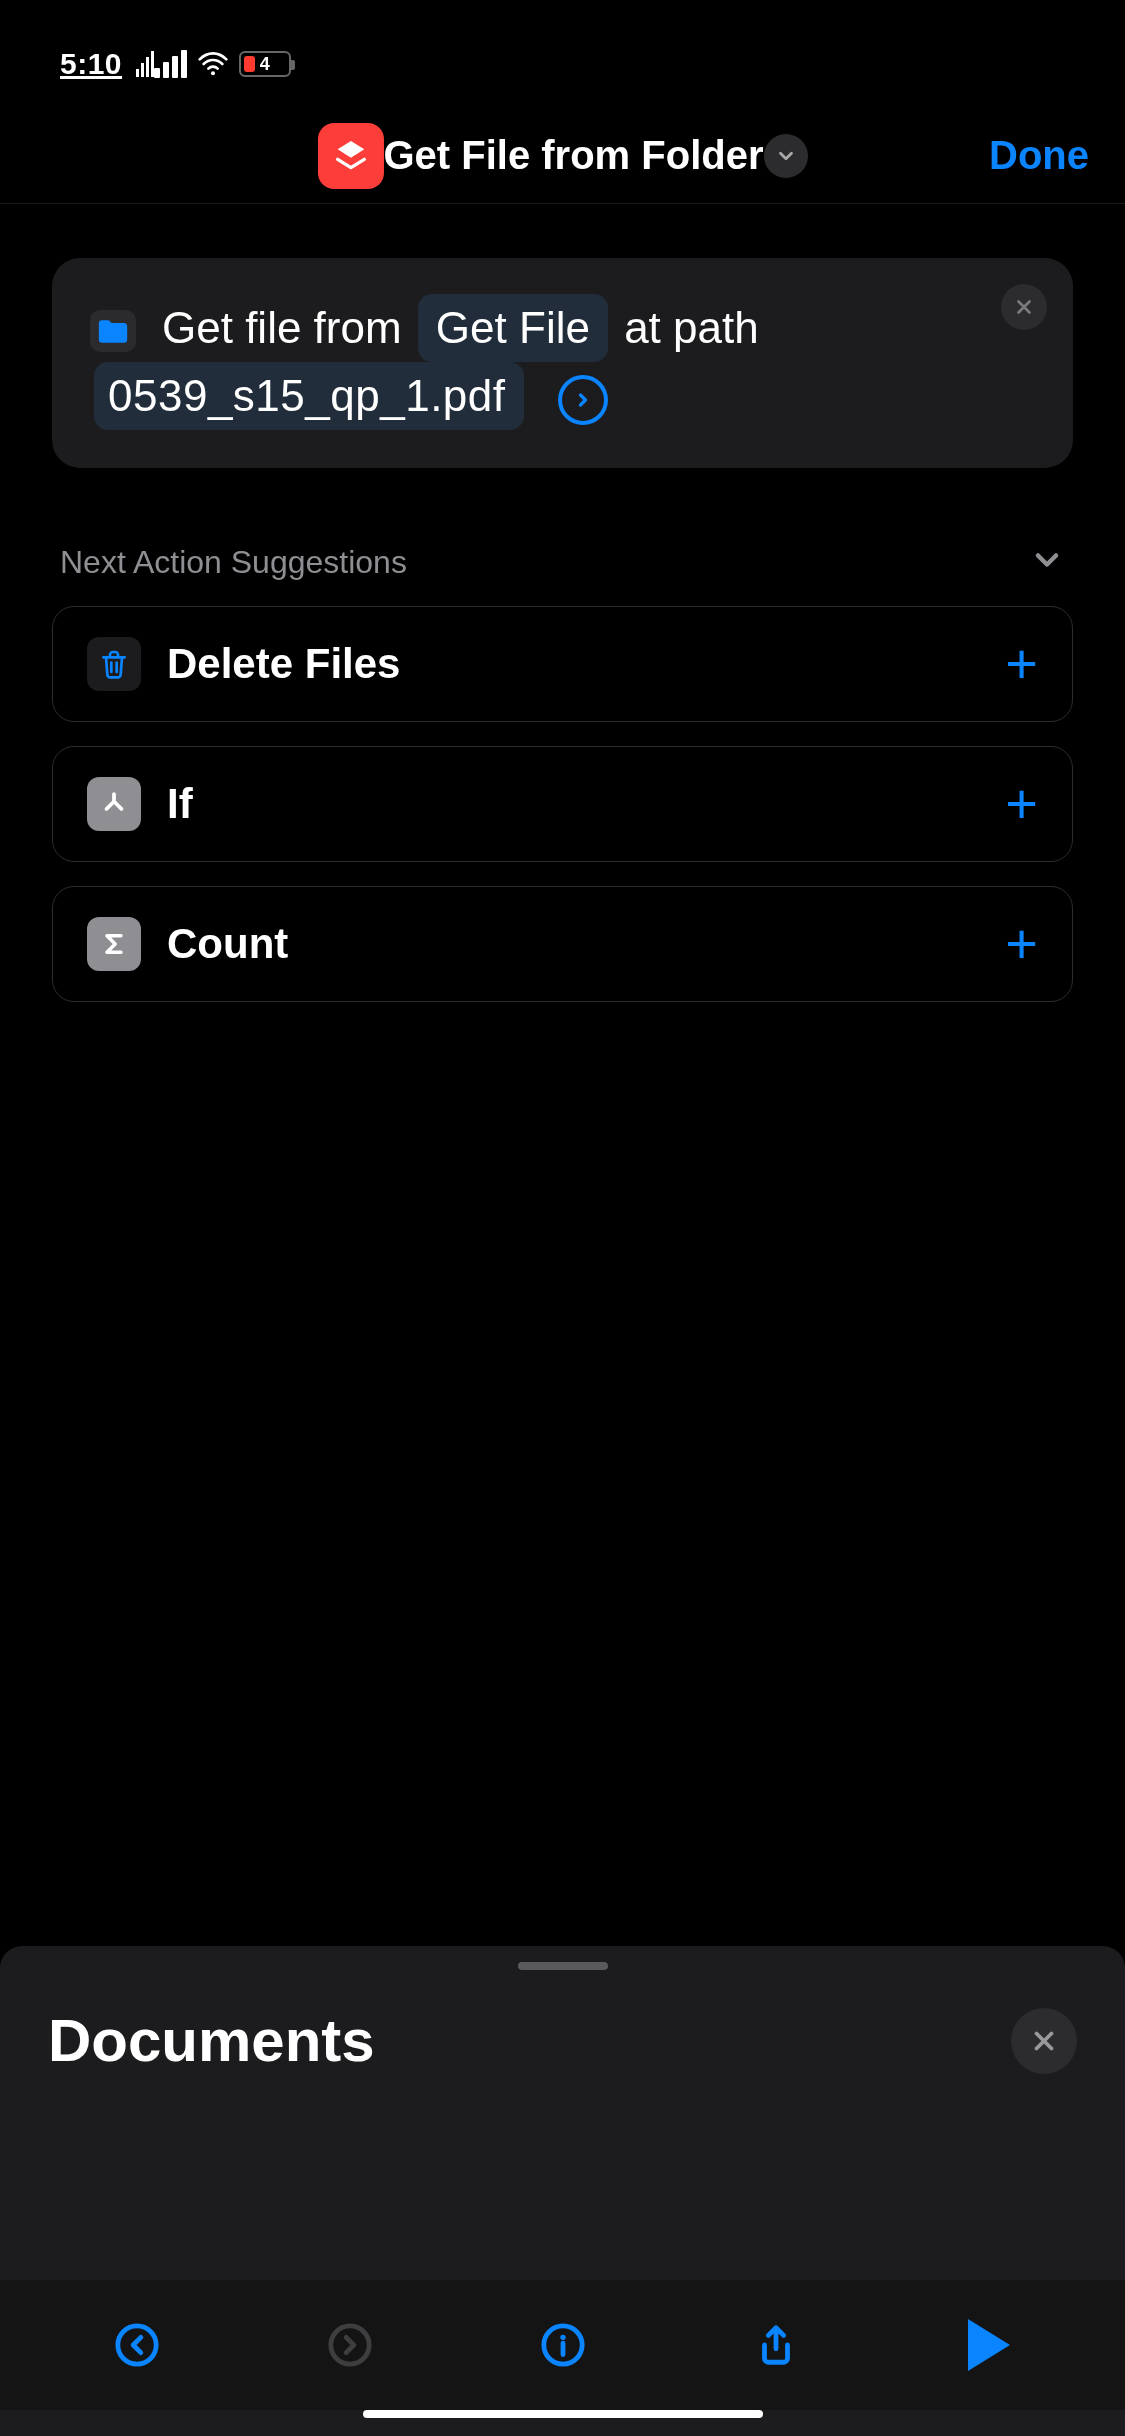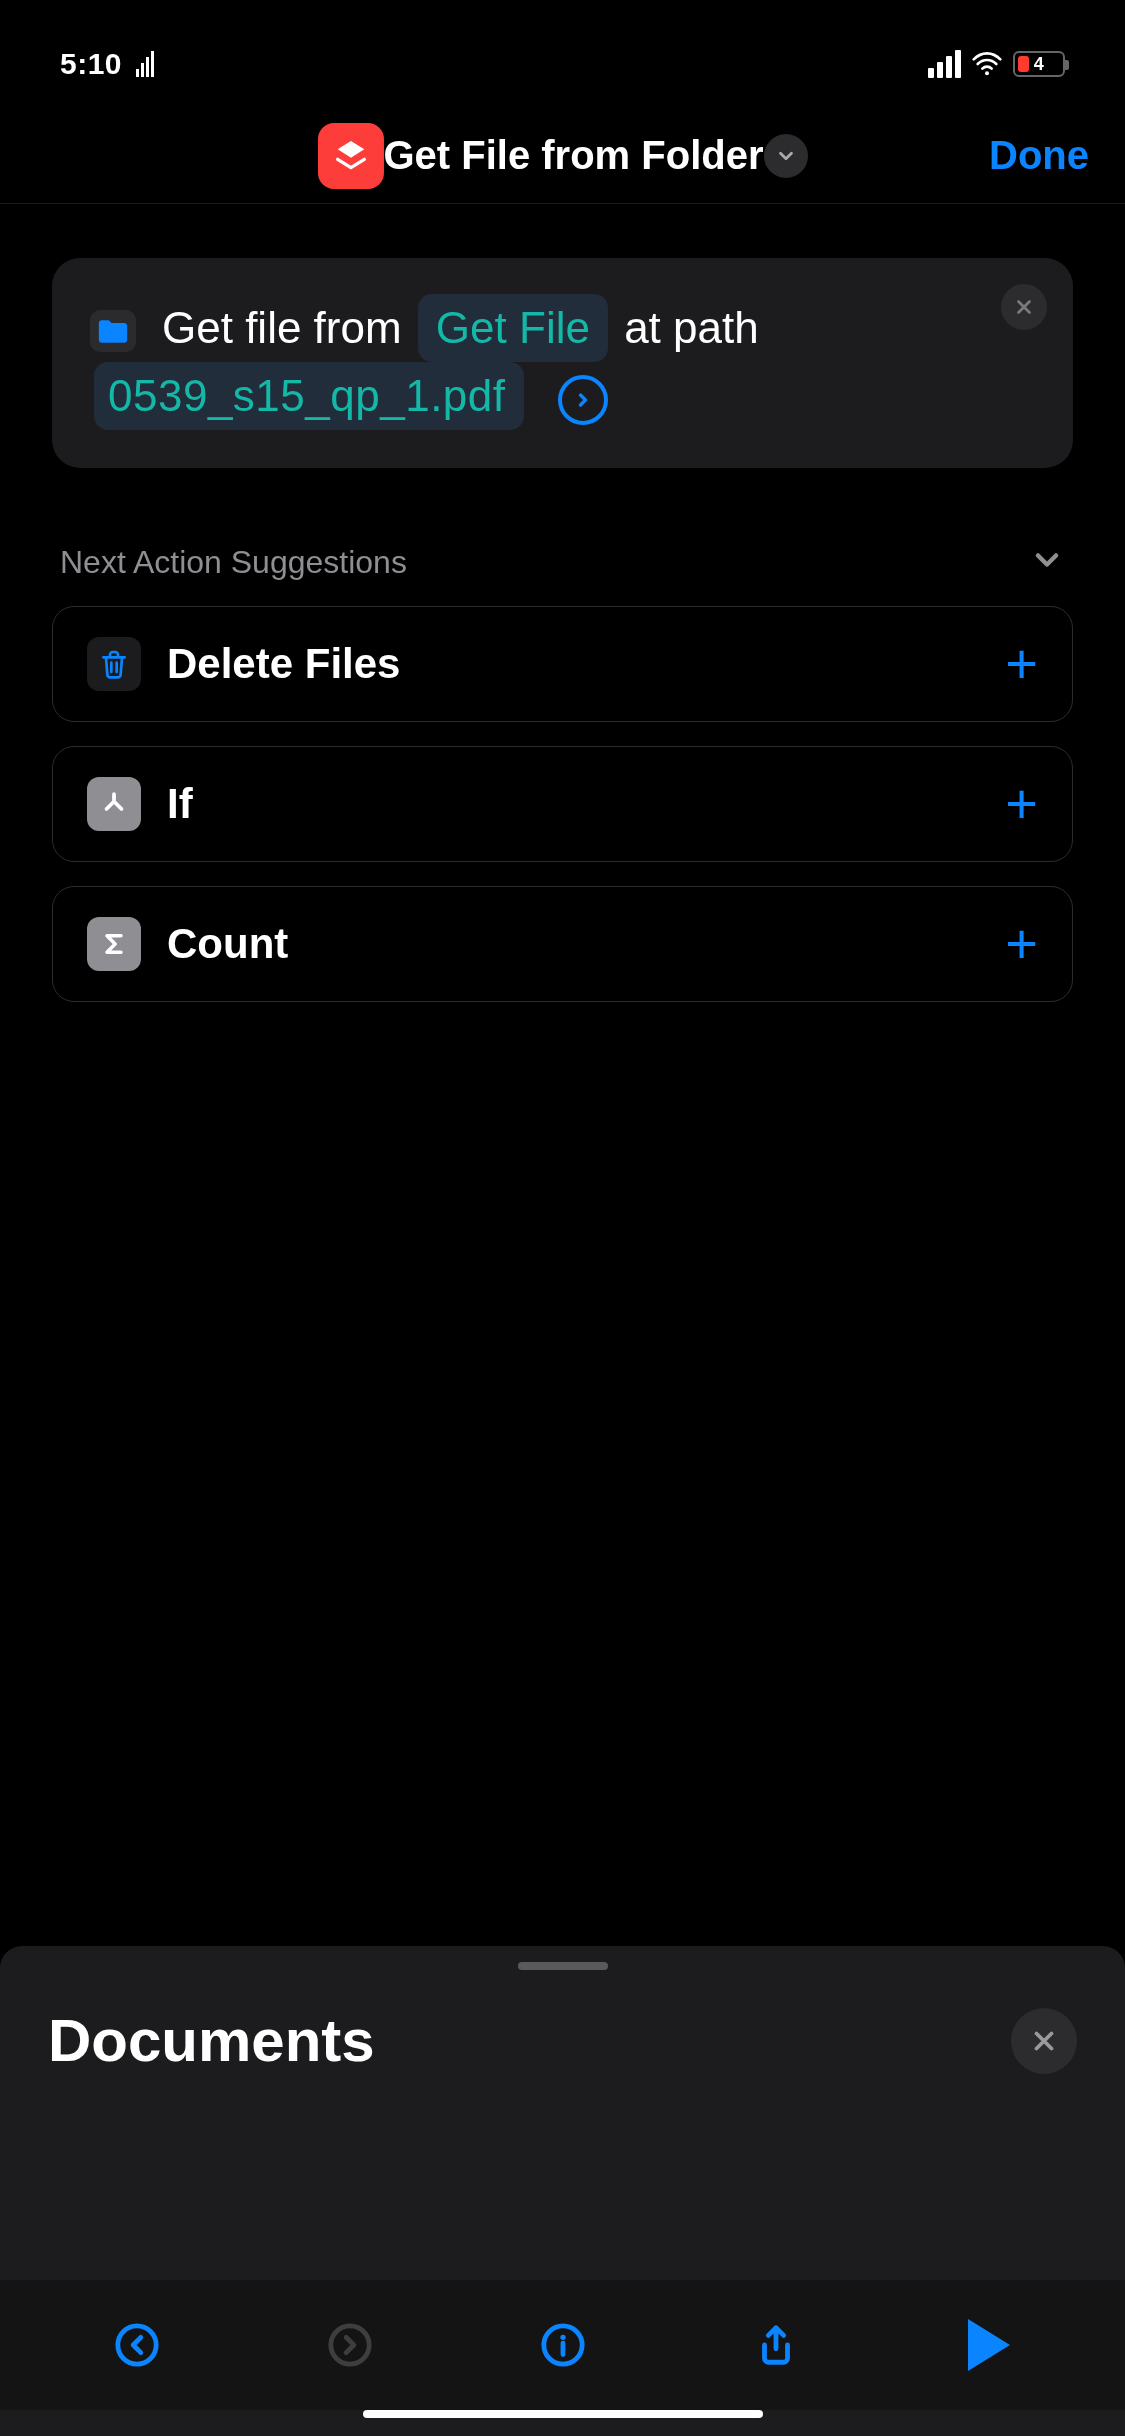--- a/index.html
+++ b/index.html
@@ -1,20 +1,20 @@
 <!DOCTYPE html>
 <html><head>
 <meta charset="utf-8">
 <style>
   * { margin: 0; padding: 0; box-sizing: border-box; -webkit-font-smoothing: antialiased; }
   html, body { width: 1125px; height: 2436px; background: #000; color: #fff; font-family: -apple-system, "SF Pro Text", "Helvetica Neue", Arial, sans-serif; overflow: hidden; }
   body { display: flex; flex-direction: column; }
 
   
-  .status-bar { height: 88px; display: flex; align-items: center; justify-content: space-between; padding: 0 60px; font-size: 30px; font-weight: 600; letter-spacing: 0.5px; margin-top: 20px; }
+  .status-bar { height: 88px; display: flex; align-items: center; justify-content: flex-start; padding: 0 60px; font-size: 30px; font-weight: 600; letter-spacing: 0.5px; margin-top: 20px; text-decoration: underline; }
   .status-left { display: flex; align-items: center; gap: 14px; }
   .status-right { display: flex; align-items: center; gap: 10px; }
   .bars-icon { display: flex; align-items: flex-end; gap: 2px; }
   .bars-icon span { width: 3px; background:#fff; display:block; }
   .bars-icon span:nth-child(1){height:8px;} .bars-icon span:nth-child(2){height:14px;} .bars-icon span:nth-child(3){height:20px;} .bars-icon span:nth-child(4){height:26px;}
   .cell-icon { display: flex; align-items: flex-end; gap: 3px; }
   .cell-icon span { width:6px; background:#fff; display:block; border-radius:1px; }
   .cell-icon span:nth-child(1){height:10px;} .cell-icon span:nth-child(2){height:16px;} .cell-icon span:nth-child(3){height:22px;} .cell-icon span:nth-child(4){height:28px;}
   .wifi-icon svg { width: 32px; height: 32px; display:block; }
   .battery { display:flex; align-items:center; }
@@ -35,21 +35,21 @@
 
   
   .content { flex:1; padding: 54px 52px 0 52px; display:flex; flex-direction:column; }
 
   
   .action-card { background:#1c1c1e; border-radius:28px; padding: 36px 38px 38px 38px; position:relative; font-size:44px; line-height:1.55; color:#fff; }
   .action-card .close { position:absolute; right:26px; top:26px; width:46px; height:46px; border-radius:50%; background:#2c2c2e; display:flex; align-items:center; justify-content:center; }
   .action-card .close svg { width:22px; height:22px; }
   .folder-icon { display:inline-flex; vertical-align:middle; margin-right:26px; width:46px; height:42px; background:#2b2b2d; border-radius:10px; padding:7px 6px 6px 6px; }
   .folder-icon svg { width:100%; height:100%; }
-  .pill { display:inline-block; background:#212d3b; color:#14b8a6; border-radius:14px; padding:0 18px; margin:0 4px; font-weight:500; }
+  .pill { display:inline-block; background:#212d3b; color:#ffffff; border-radius:14px; padding:0 18px; margin:0 4px; font-weight:500; }
   .pill-path { letter-spacing:0.5px;padding-left:14px; }
   .expand-circle { display:inline-flex; width:50px; height:50px; border:4px solid #0a84ff; border-radius:50%; align-items:center; justify-content:center; vertical-align:middle; margin-left:18px; }
   .expand-circle svg { width:20px; height:20px; }
 
   
   .sugs { margin-top: 74px; }
   .sugs-head { display:flex; align-items:center; justify-content:space-between; padding:0 8px 24px 8px; }
   .sugs-title { font-size:32px; font-weight:500; color:#8e8e93; }
   .sugs-chev svg { width:36px; height:36px; }
   .sug { display:flex; align-items:center; gap:26px; height:116px; padding:0 34px; border:1.5px solid #2c2c2e; border-radius:22px; margin-bottom:24px; }

